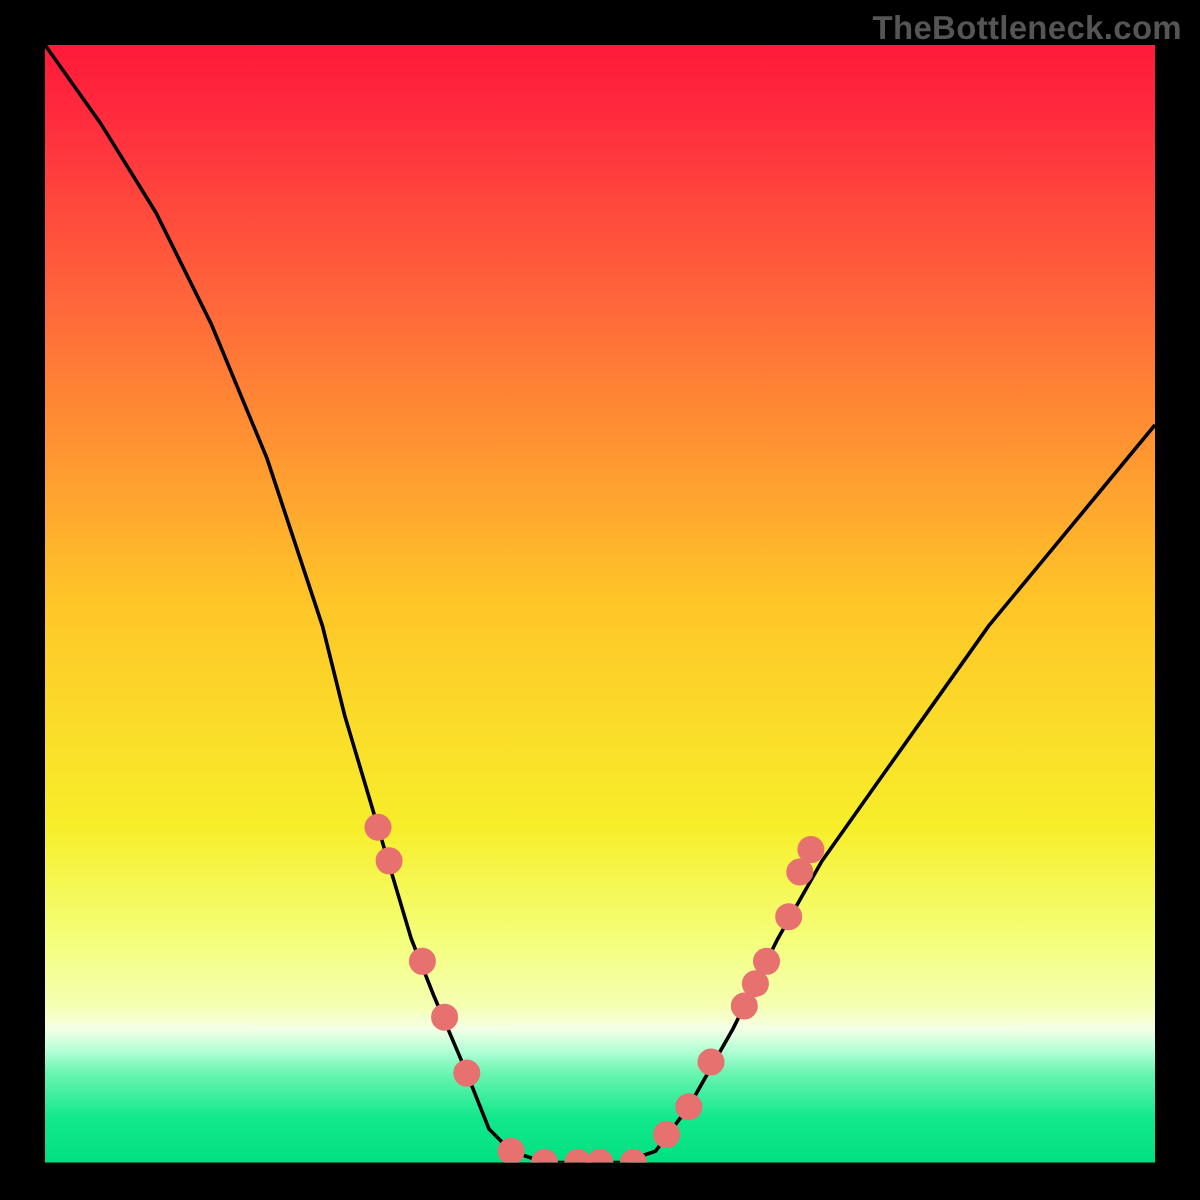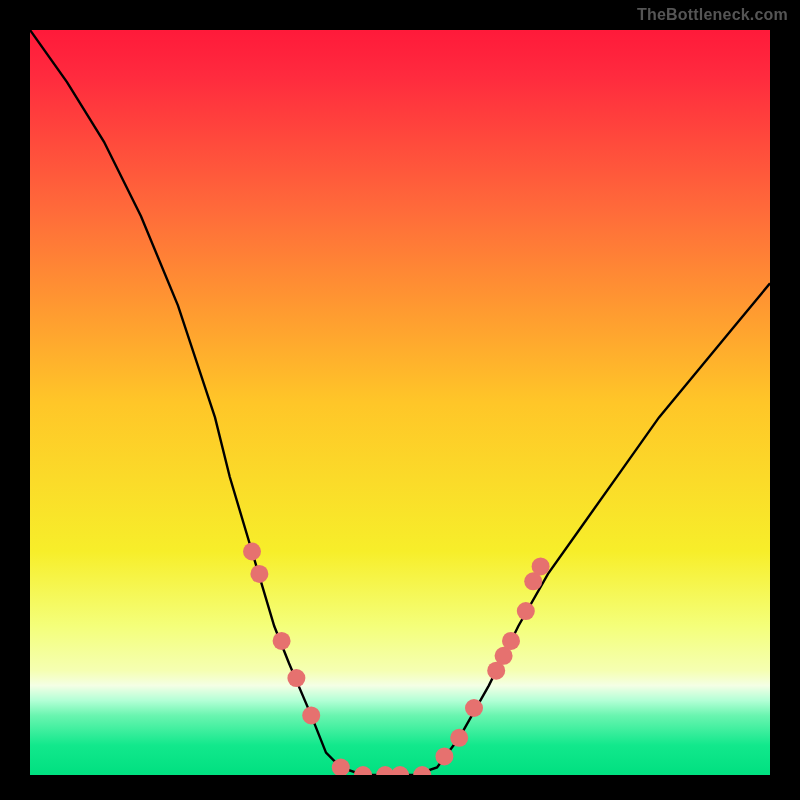--- a/index.html
+++ b/index.html
@@ -14,21 +14,21 @@
     position: relative;
     width: 800px;
     height: 800px;
     background: #000;
   }
   .watermark {
     position: absolute;
     top: 6px;
     right: 12px;
     font-family: Arial, Helvetica, sans-serif;
-    font-size: 16px;
+    font-size: 22px;
     font-weight: 600;
     color: #555;
     letter-spacing: 0.2px;
     z-index: 10;
   }
   svg {
     position: absolute;
     left: 0;
     top: 0;
   }

